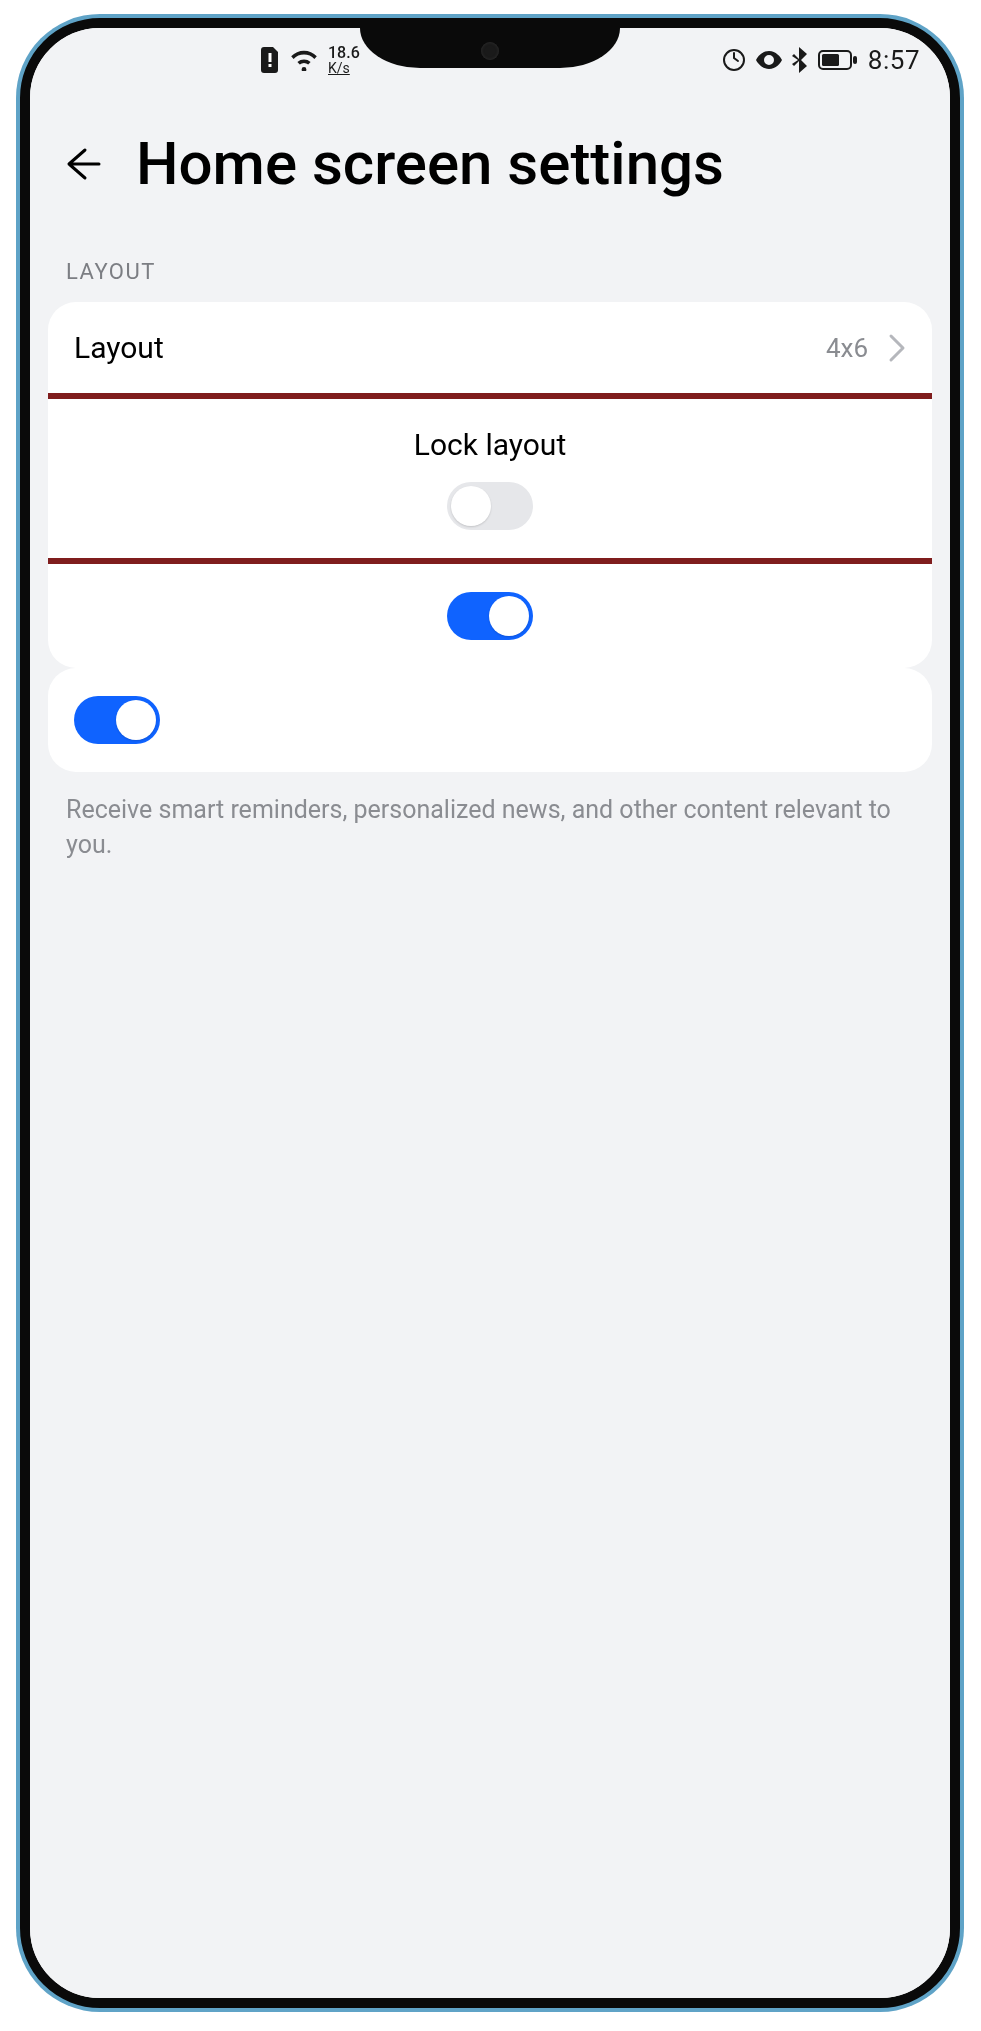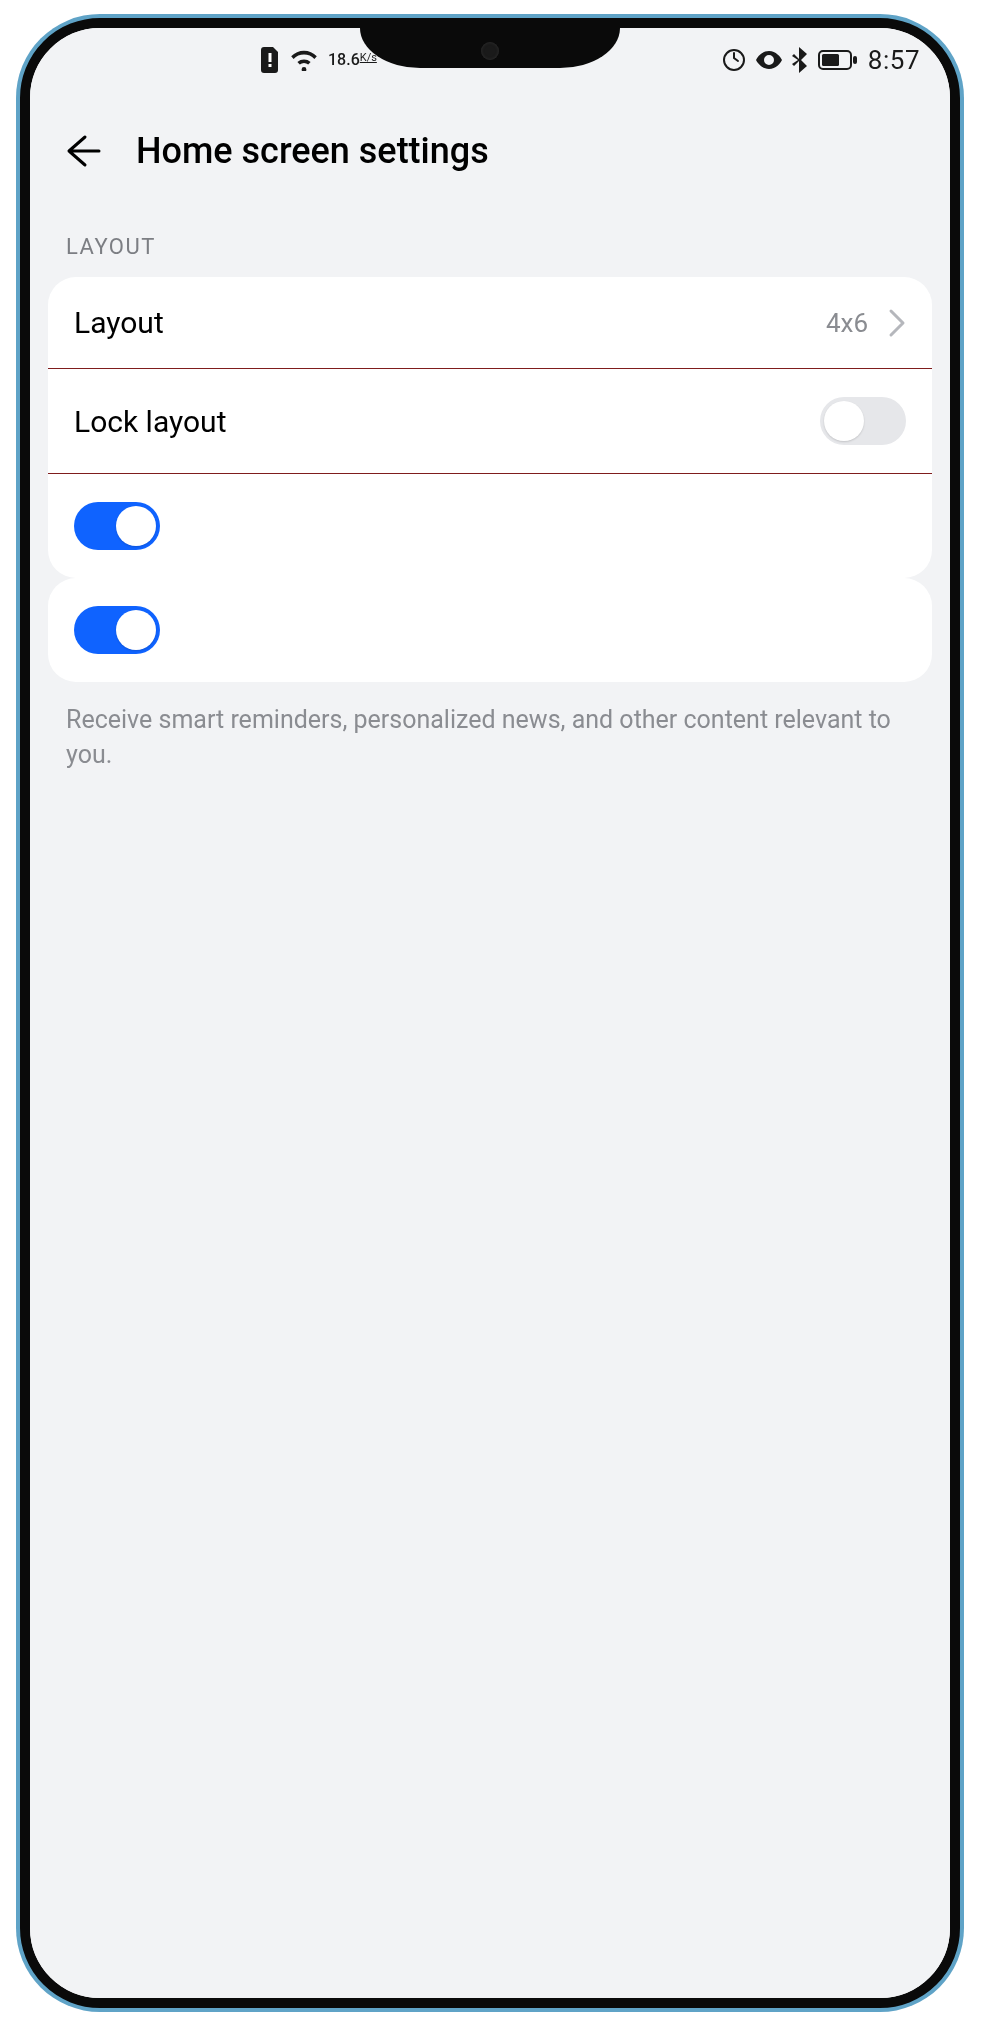--- a/index.html
+++ b/index.html
@@ -76,40 +76,40 @@
     align-items: center;
     gap: 10px;
     margin-left: 200px;
   }
   .status-right {
     margin-left: auto;
     display: flex;
     align-items: center;
     gap: 10px;
   }
-  .sb-speed { display:flex; line-height:1; font-size:16px; }
+  .sb-speed { display:flex; flex-direction:column; line-height:1; font-size:16px; }
   .sb-speed-top{font-weight:500;}
-  .sb-speed-bot{font-size:11px;text-decoration:underline;}
+  .sb-speed-bot{font-size:14px;text-decoration:underline;}
   .sb-icon { display:inline-flex; align-items:center; justify-content:center; }
   .time { font-size: 26px; font-weight: 400; letter-spacing: 0.5px; }
 
   
   .header {
     display: flex;
     align-items: center;
     gap: 30px;
     padding: 50px 30px 20px 30px;
   }
   .back-btn {
     width: 46px; height: 46px;
     display: flex; align-items: center; justify-content: center;
     cursor: pointer;
   }
   .page-title {
-    font-size: 36px;
+    font-size: 60px;
     font-weight: 500;
     color: #000;
   }
 
   
   .section-label {
     padding: 40px 36px 18px 36px;
     font-size: 22px;
     letter-spacing: 1.5px;
     color: #7c7e83;
@@ -121,21 +121,21 @@
     margin: 0 18px;
     overflow: hidden;
   }
   .row {
     display: flex;
     align-items: center;
     padding: 28px 26px;
     min-height: 90px;
     gap: 20px;
   }
-  .row + .row { border-top: 1px solid #7f1d1d; }
+  .row + .row { border-top: 6px solid #7f1d1d; flex-direction: column; }
   .row-texts { flex: 1; display: flex; flex-direction: column; gap: 6px; }
   .row-title { font-size: 30px; color: #000; font-weight: 400; }
   .row-sub { font-size: 25px; color: #8a8c91; line-height: 1.35; }
   .row-value { font-size: 26px; color: #8a8c91; margin-left: 10px; }
   .chevron { color: #b5b7bc; display:flex; align-items:center; }
 
   
   .toggle {
     width: 86px; height: 48px; border-radius: 30px;
     position: relative; cursor: pointer;

